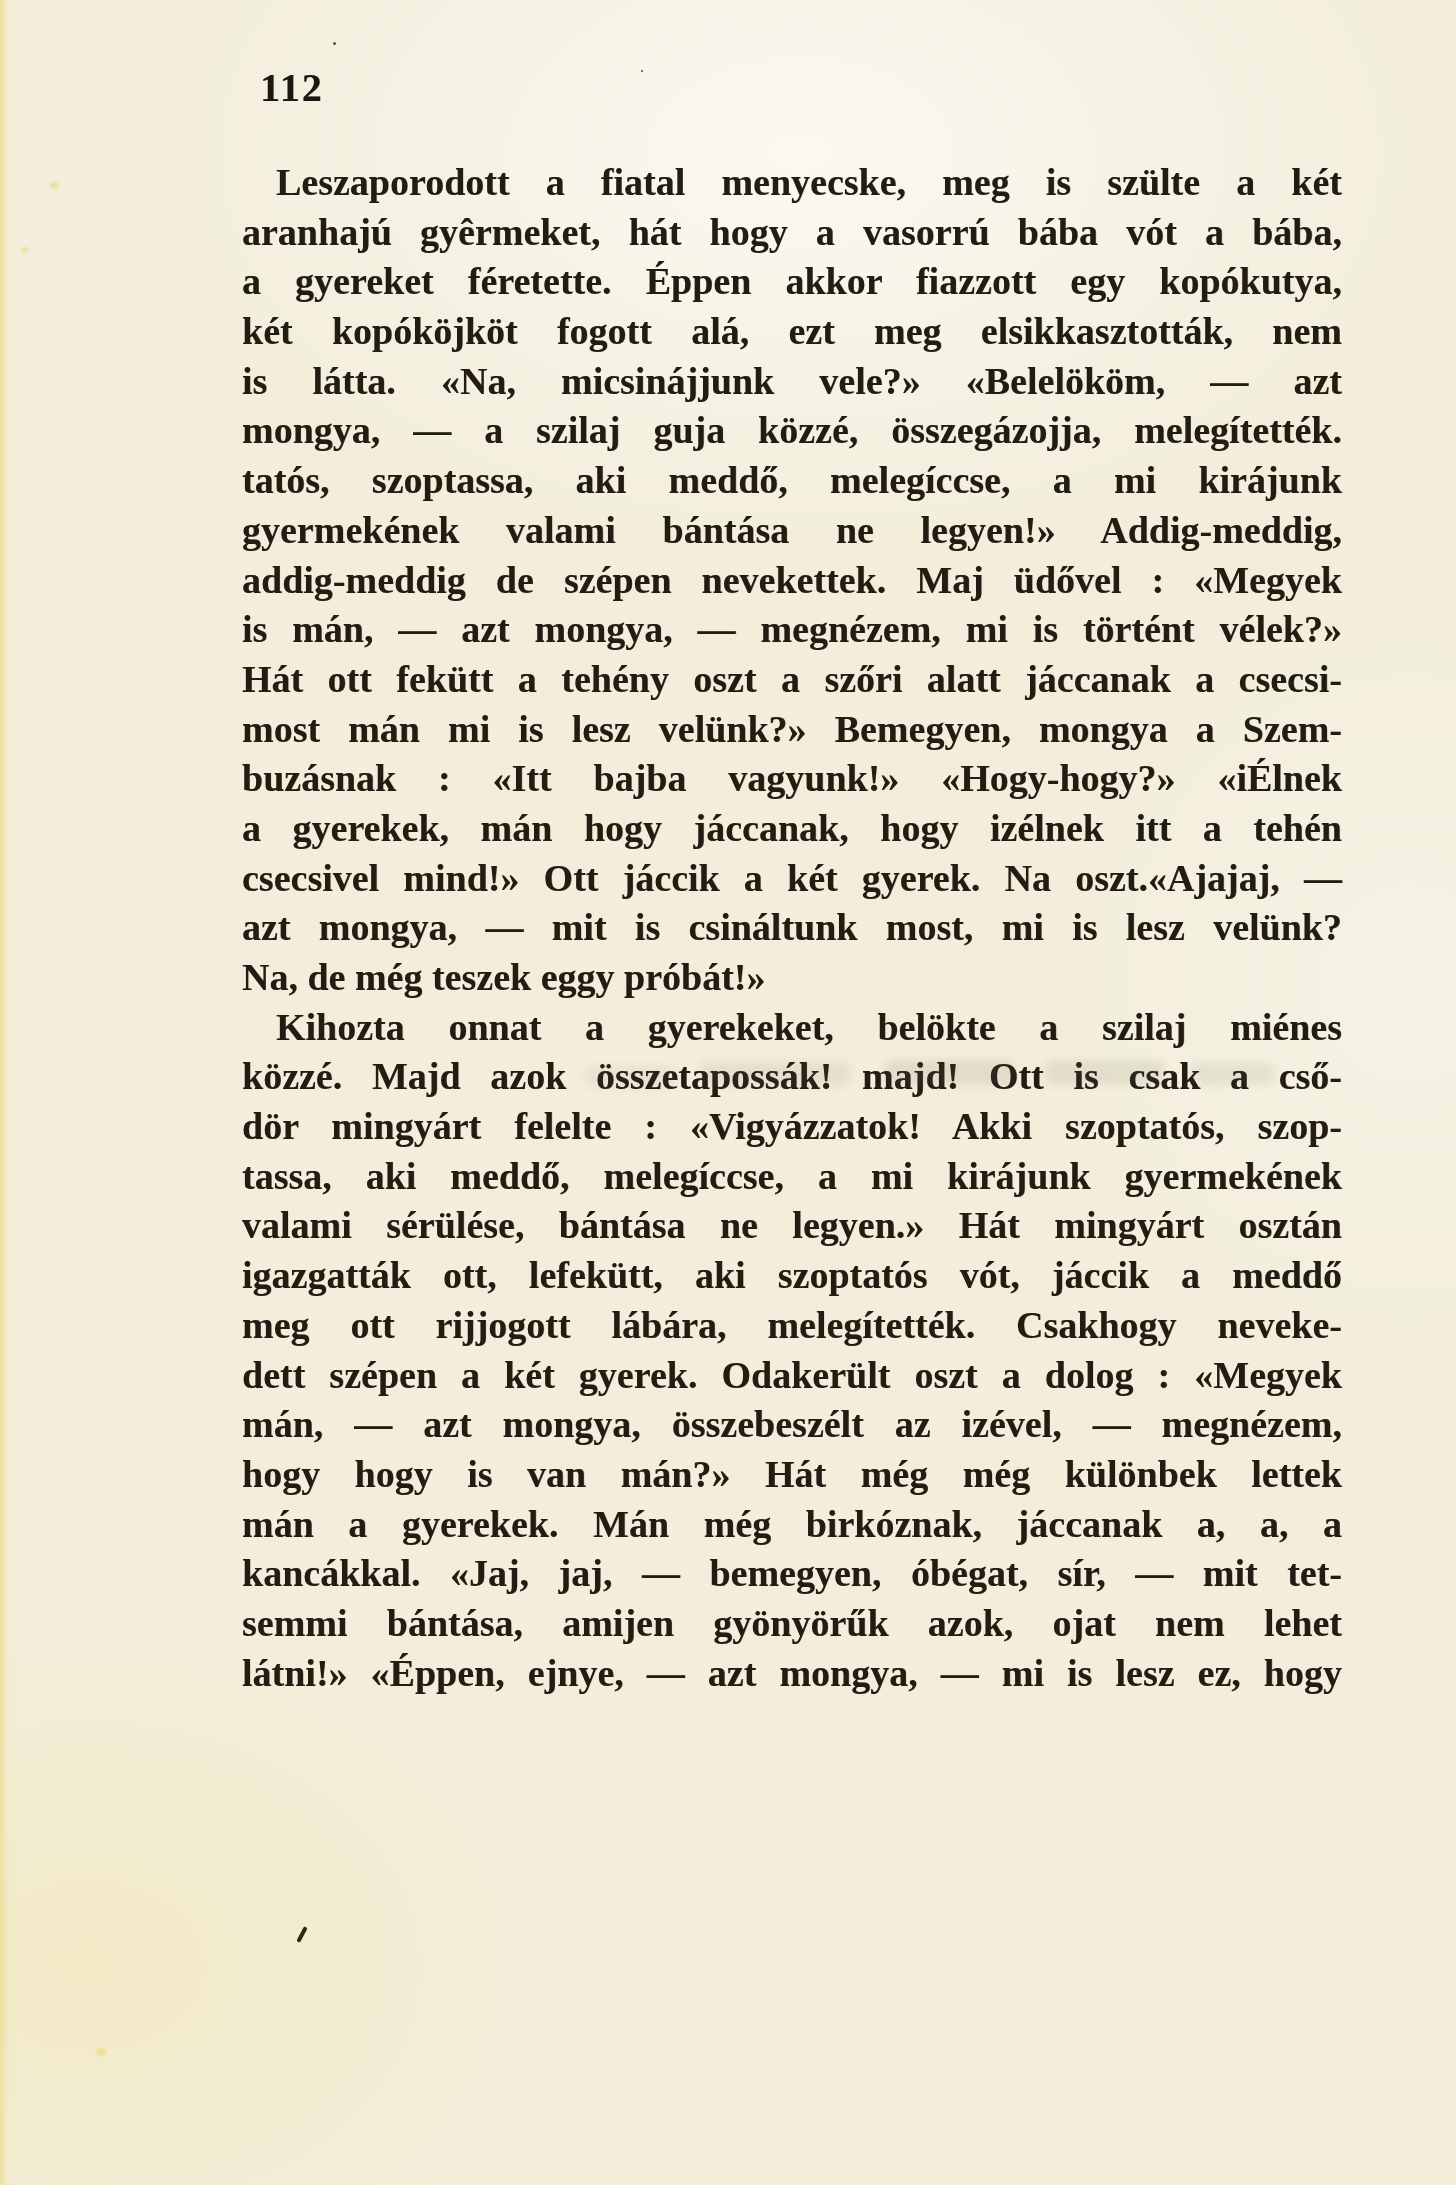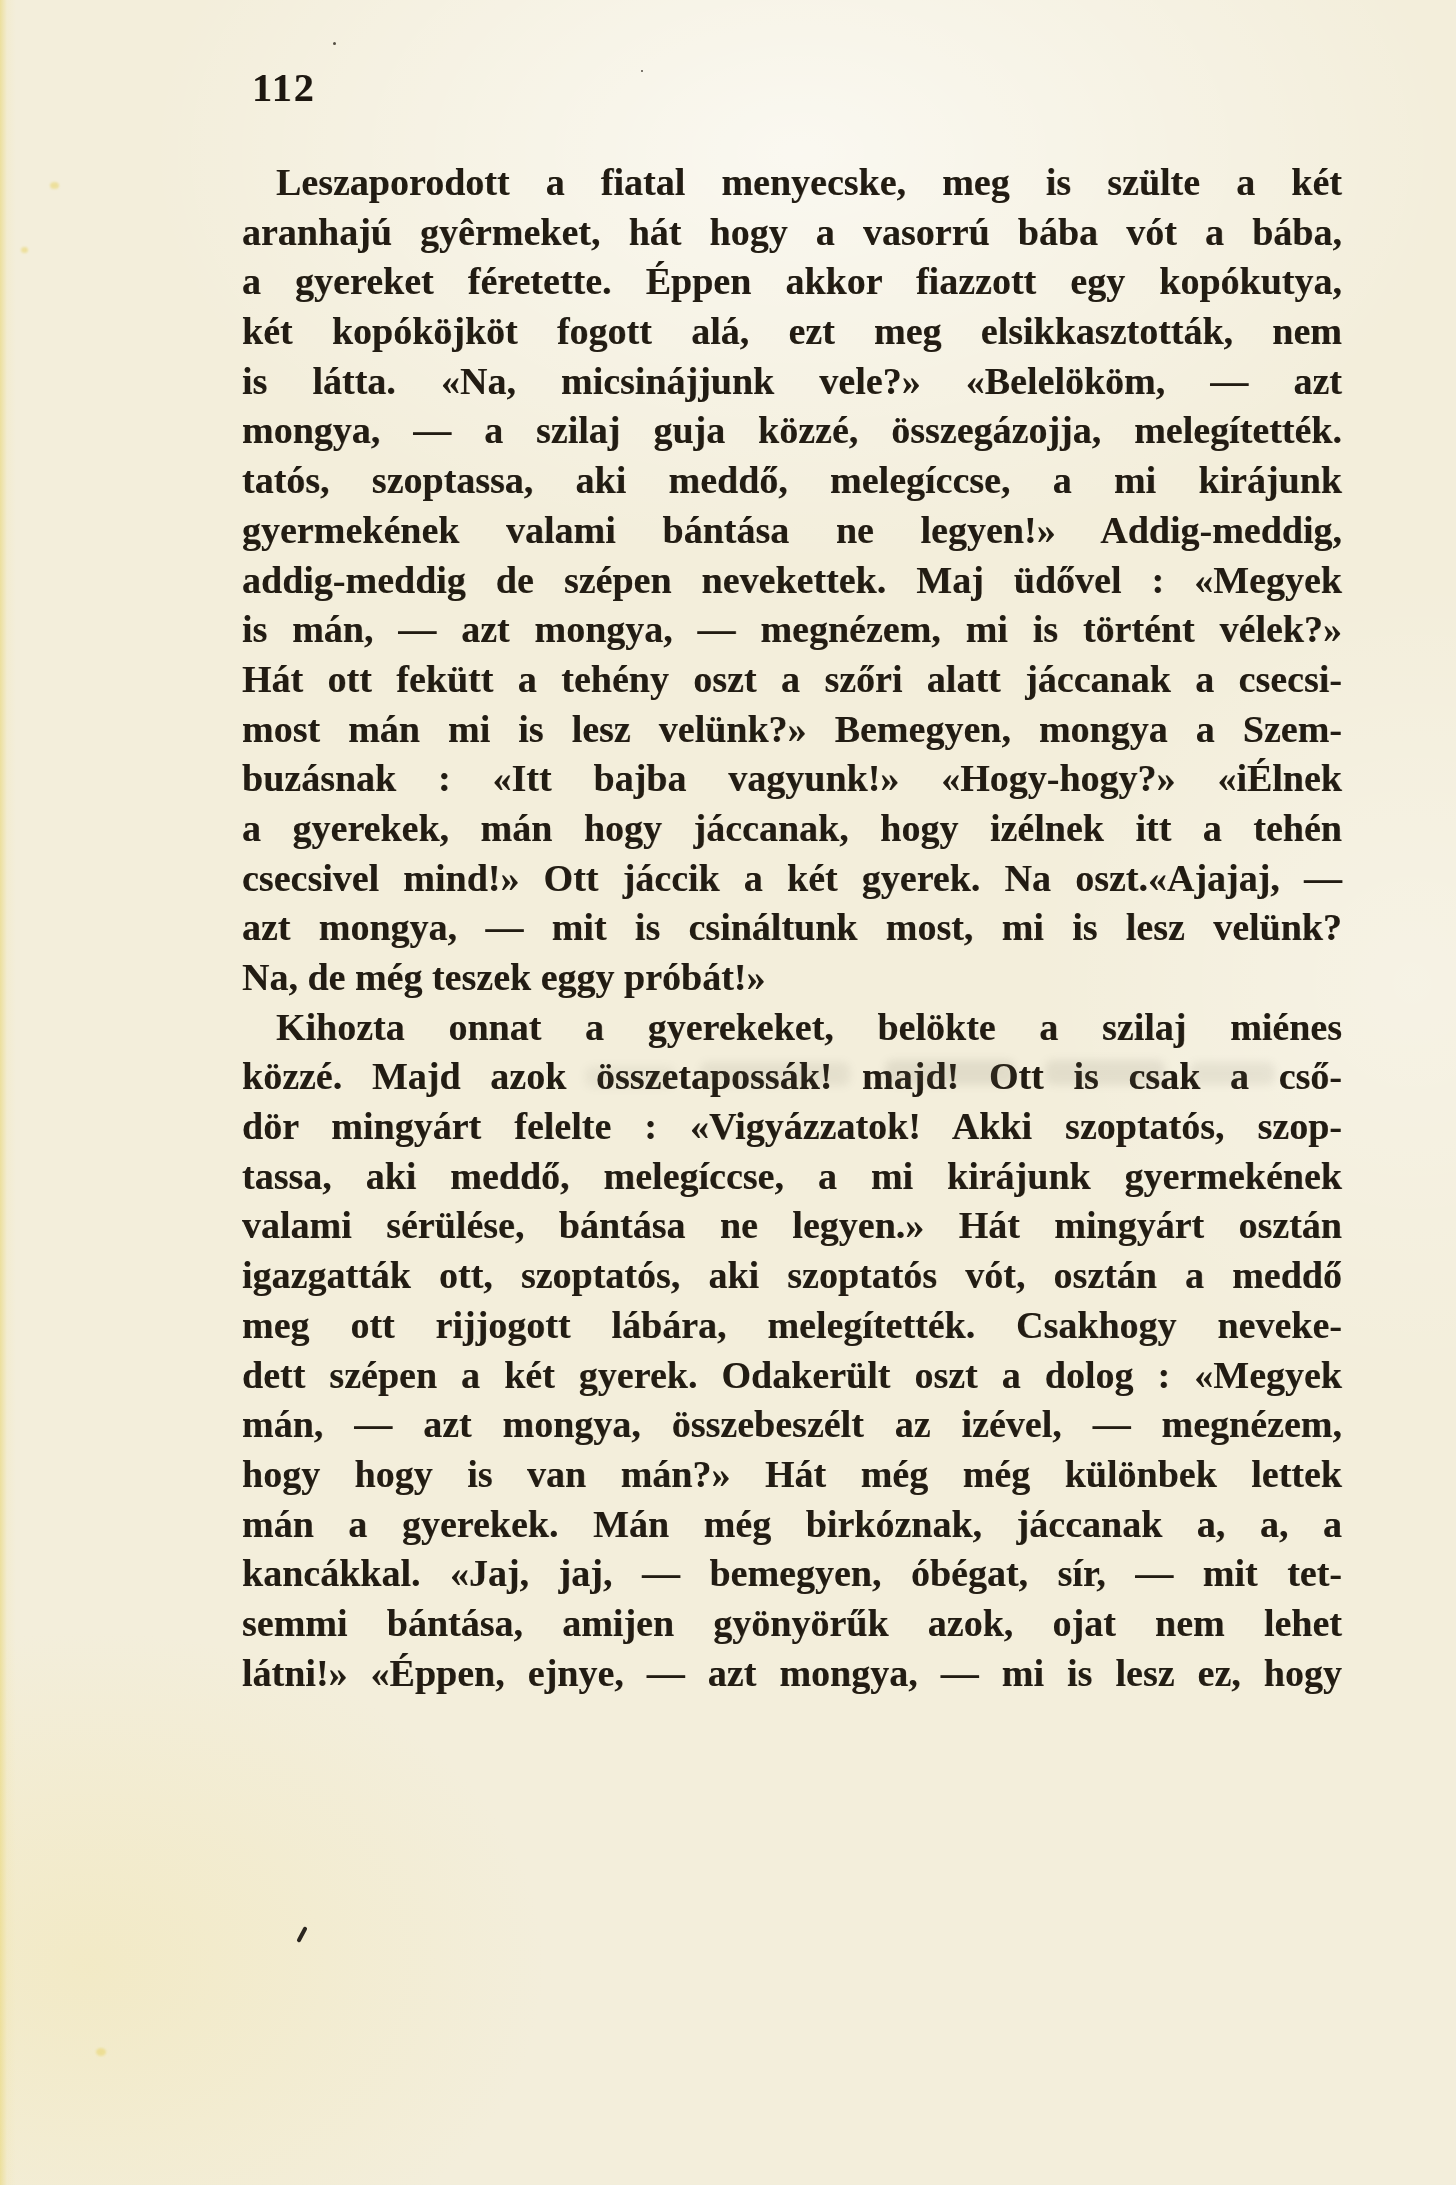--- a/index.html
+++ b/index.html
@@ -15,21 +15,21 @@
     background-color:#f3eedb;
     background-image:
       radial-gradient(ellipse 60% 25% at 55% 7%, rgba(255,255,255,0.6), rgba(255,255,255,0) 75%),
       radial-gradient(ellipse 45% 22% at 6% 90%, rgba(240,224,150,0.30), rgba(240,224,150,0) 70%),
       radial-gradient(ellipse 35% 25% at 97% 45%, rgba(255,255,255,0.28), rgba(255,255,255,0) 75%),
       linear-gradient(90deg, #ecdf9d 0px, rgba(242,234,200,0.55) 7px, rgba(243,238,219,0) 16px);
     color:#211b12;
   }
   .page-number{
     position:absolute;
-    left:252px;top:64px;
+    left:260px;top:64px;
     font-size:40px;
     font-weight:bold;
     letter-spacing:2px;
     color:#1d1710;
     text-shadow:0.4px 0.4px 0 rgba(30,24,15,0.45);
   }
   .text-block{
     position:absolute;
     left:242px;top:158px;
     width:1100px;
@@ -82,21 +82,21 @@
       <div class="line">buzásnak : «Itt bajba vagyunk!» «Hogy-hogy?» «iÉlnek</div>
       <div class="line">a gyerekek, mán hogy jáccanak, hogy izélnek itt a tehén</div>
       <div class="line">csecsivel mind!» Ott jáccik a két gyerek. Na oszt.«Ajajaj, —</div>
       <div class="line">azt mongya, — mit is csináltunk most, mi is lesz velünk?</div>
       <div class="line noj">Na, de még teszek eggy próbát!»</div>
       <div class="line ind">Kihozta onnat a gyerekeket, belökte a szilaj miénes</div>
       <div class="line">közzé. Majd azok összetapossák! majd! Ott is csak a cső-</div>
       <div class="line">dör mingyárt felelte : «Vigyázzatok! Akki szoptatós, szop-</div>
       <div class="line">tassa, aki meddő, melegíccse, a mi kirájunk gyermekének</div>
       <div class="line">valami sérülése, bántása ne legyen.» Hát mingyárt osztán</div>
-      <div class="line">igazgatták ott, szoptatós, aki szoptatós vót, osztán a meddő</div>
+      <div class="line">igazgatták ott, lefekütt, aki szoptatós vót, jáccik a meddő</div>
       <div class="line">meg ott rijjogott lábára, melegítették. Csakhogy neveke-</div>
       <div class="line">dett szépen a két gyerek. Odakerült oszt a dolog : «Megyek</div>
       <div class="line">mán, — azt mongya, összebeszélt az izével, — megnézem,</div>
       <div class="line">hogy hogy is van mán?» Hát még még különbek lettek</div>
       <div class="line">mán a gyerekek. Mán még birkóznak, jáccanak a, a, a</div>
       <div class="line">kancákkal. «Jaj, jaj, — bemegyen, óbégat, sír, — mit tet-</div>
       <div class="line">semmi bántása, amijen gyönyörűk azok, ojat nem lehet</div>
       <div class="line">látni!» «Éppen, ejnye, — azt mongya, — mi is lesz ez, hogy</div>
     </div>
 

